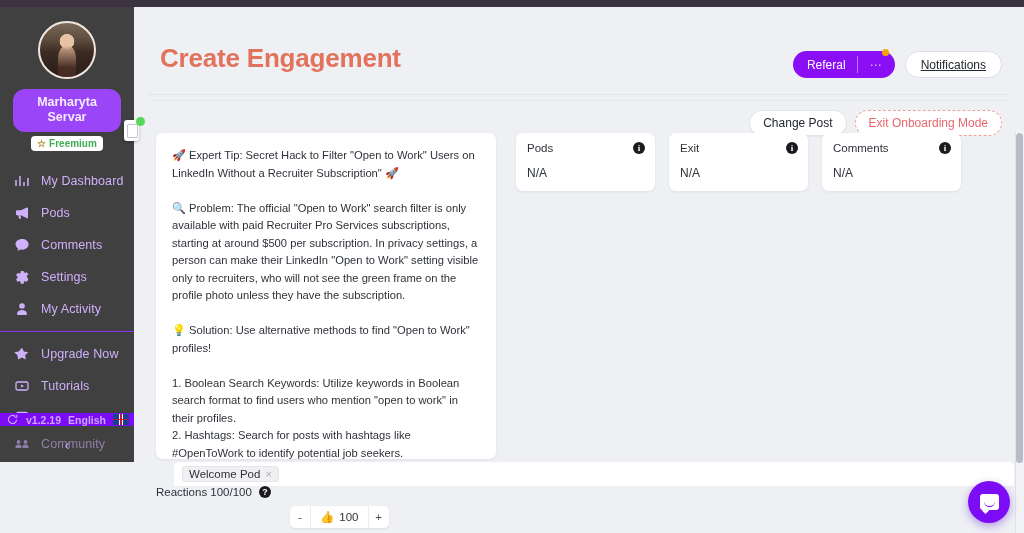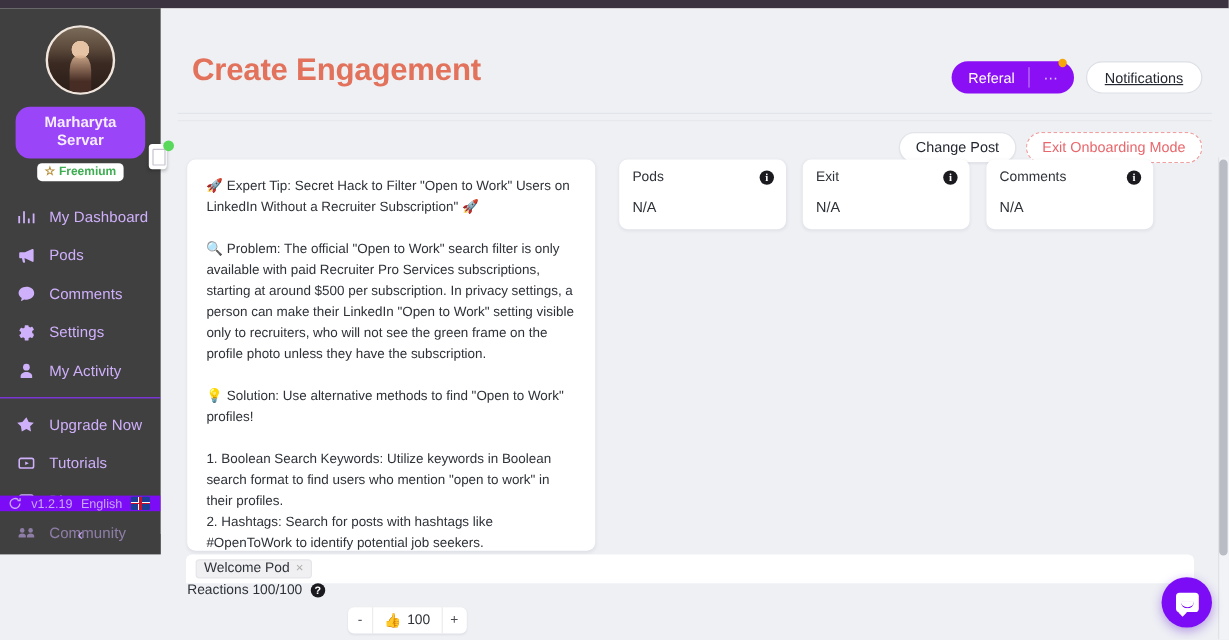--- a/index.html
+++ b/index.html
@@ -71,20 +71,21 @@
   .nav-item .ic { width: 17px; height: 17px; display: flex; align-items: center; justify-content: center; flex: 0 0 17px; }
   .nav-item .ic svg { width: 16px; height: 16px; display: block; }
   .nav-item.cut { opacity: .55; height: 20px; overflow: hidden; }
 
   .sidebar-footer {
     position: absolute; left: 0; bottom: 36px; width: 134px;
     display: flex; align-items: center; gap: 7px;
     padding-left: 6px;
     color: #c9a6fb; font-size: 10.5px;
     background: #7b0cf5;
+    font-weight: bold;
   }
   .sidebar-footer .refresh { width: 13px; height: 13px; }
   .flag {
     width: 16px; height: 11px; border-radius: 1px; position: relative; overflow: hidden;
     background: #1b3f94;
   }
   .flag::before{
     content:""; position:absolute; inset:0;
     background:
       linear-gradient(to bottom, transparent 42%, #fff 42% 58%, transparent 58%),
@@ -192,21 +193,21 @@
   .info-i {
     position: absolute; right: 10px; top: 9px;
     width: 12px; height: 12px; border-radius: 50%;
     background: #1b1b1f; color: #fff; font-size: 9px; font-weight: 700;
     display: flex; align-items: center; justify-content: center;
     font-family: "Liberation Serif", serif;
   }
 
   
   .pod-input {
-    position: absolute; left: 21px; top: 455px; width: 840px; height: 24px;
+    position: absolute; left: 40px; top: 455px; width: 840px; height: 24px;
     background: #fff; border-radius: 5px 5px 0 0;
     display: flex; align-items: center; padding-left: 8px;
   }
   .pod-tag {
     display: flex; align-items: center; gap: 5px;
     background: #f0f0f2; border: 1px solid #e6e6ea; border-radius: 3px;
     padding: 1px 6px; font-size: 11.5px; color: #2e3238;
   }
   .pod-tag .x { color: #aaa; font-size: 11px; cursor: pointer; }
 

